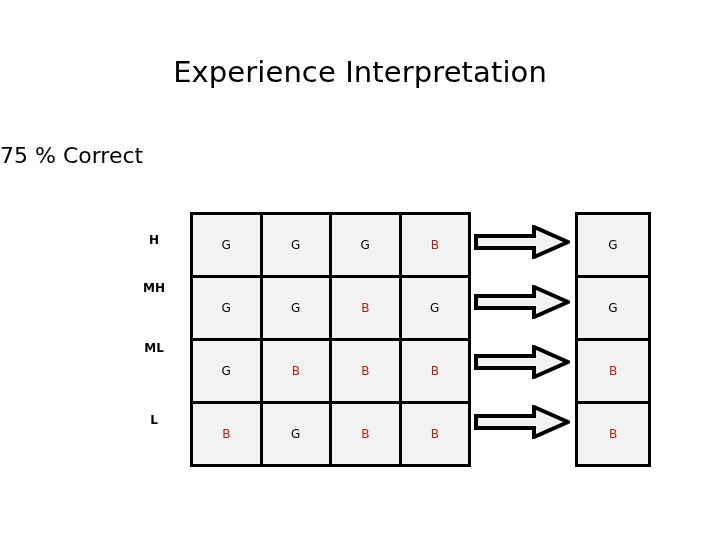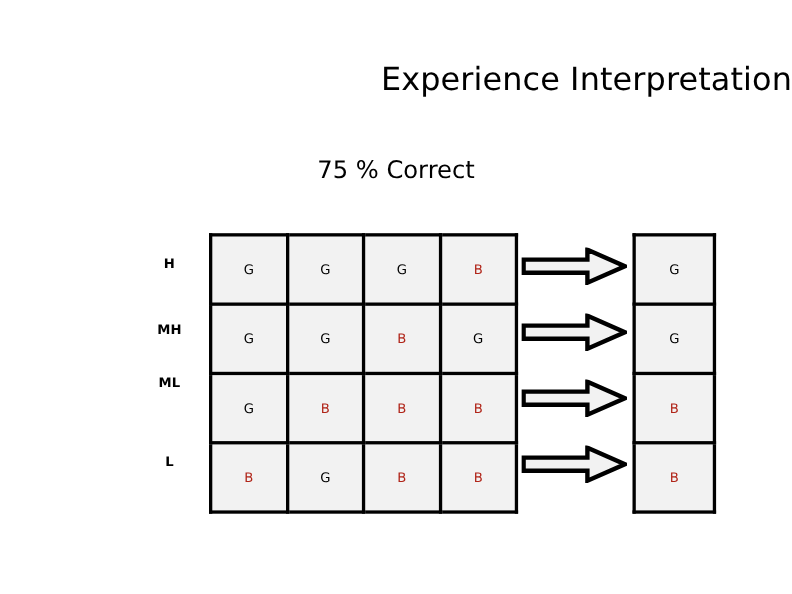--- a/index.html
+++ b/index.html
@@ -21,34 +21,33 @@
     height: 540px;
     background: #ffffff;
   }
 
   
   #title {
     position: absolute;
     left: 0;
     top: 54px;
     width: 720px;
-    text-align: right;
+    text-align: center;
     font-size: 29px;
     line-height: 36px;
     color: #000000;
     font-weight: normal;
     letter-spacing: 0.1px;
     white-space: nowrap;
   }
   #subtitle {
     position: absolute;
     left: 0;
     top: 142px;
     width: 720px;
-    text-align: center;
     font-size: 22px;
     line-height: 28px;
     color: #000000;
     font-weight: normal;
     white-space: nowrap;
   }
 
   
   .row-label {
     position: absolute;
@@ -118,21 +117,21 @@
 </style>
 </head>
 <body>
 
 <div id="slide">
 
   <div id="title">Experience Interpretation</div>
   <div id="subtitle">75 % Correct</div>
 
   <div class="row-label" style="top:233px;">H</div>
-  <div class="row-label" style="top:293px;">MH</div>
+  <div class="row-label" style="top:281px;">MH</div>
   <div class="row-label" style="top:341px;">ML</div>
   <div class="row-label" style="top:413px;">L</div>
 
   <table id="grid">
     <tbody>
       <tr>
         <td><span class="v-good">G</span></td>
         <td><span class="v-good">G</span></td>
         <td><span class="v-good">G</span></td>
         <td><span class="v-bad">B</span></td>

